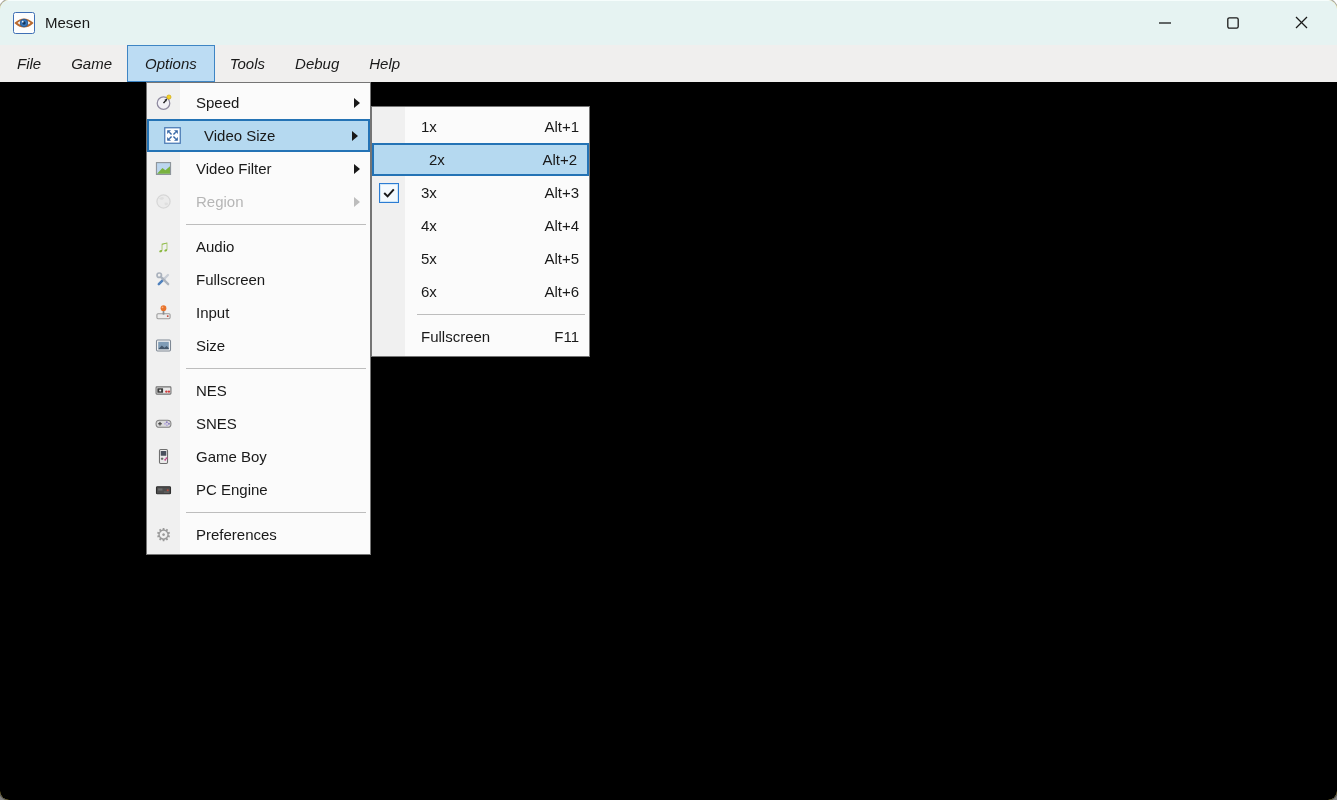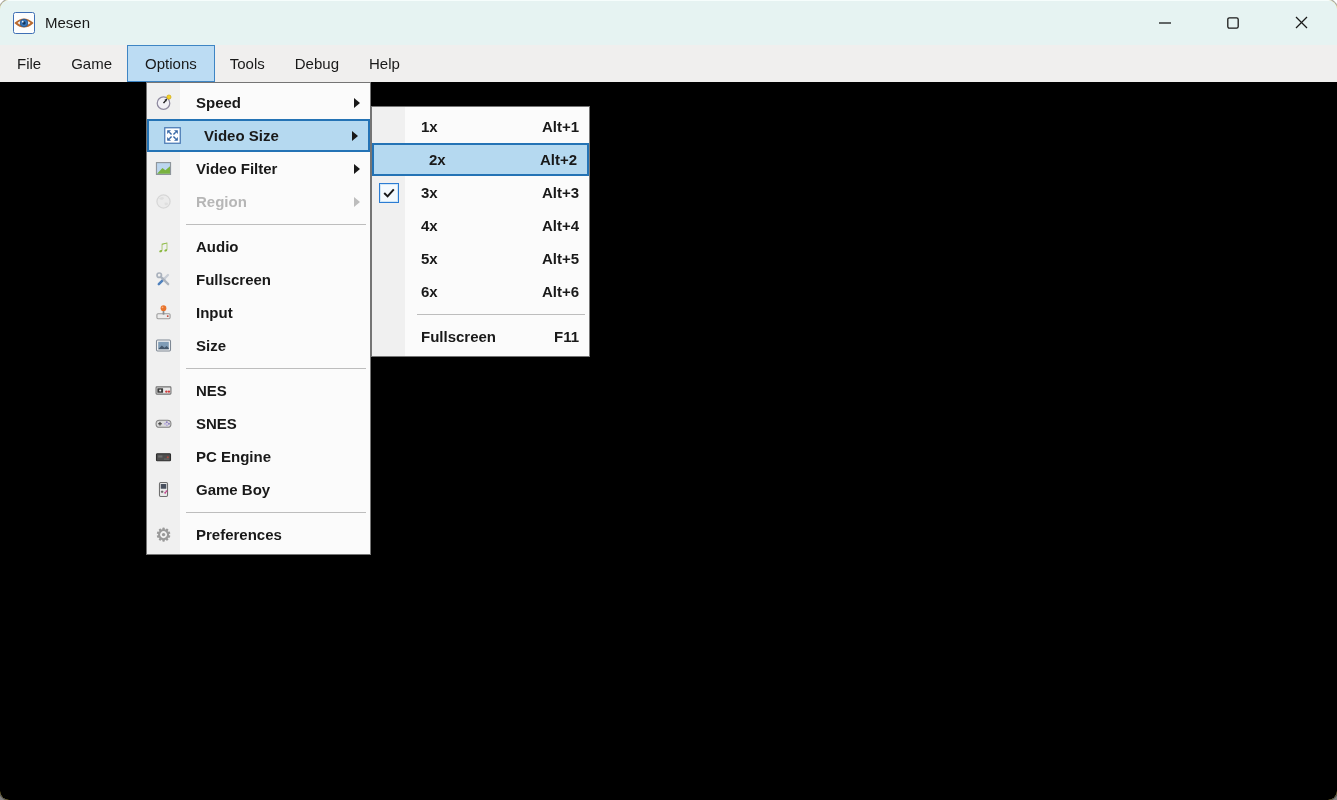--- a/index.html
+++ b/index.html
@@ -21,38 +21,38 @@
     display:flex; align-items:center; padding-left:13px;
     box-shadow:inset 0 1px 0 #f6fdfc;
   }
   .app-icon { width:22px; height:22px; flex:0 0 22px; }
   .title { font-size:15px; color:#191919; margin-left:10px; }
   .win-controls { position:absolute; right:2px; top:0; height:100%; display:flex; }
   .win-btn { width:68px; height:100%; display:flex; align-items:center; justify-content:center; cursor:default; }
   
   .menubar {
     height:37px; background:#f0efee; display:flex; align-items:stretch;
-    padding-left:2px; font-size:15px; color:#191919;
+    padding-left:2px; font-size:15px; color:#191919;font-style:italic;
   }
   .menubar-item { padding:0 15px; display:flex; align-items:center; }
   .menubar-item.open {
     background:#bcdcf3; border:1px solid #3e85c4; padding:0 17px;
   }
   
   .screen { position:absolute; left:0; right:0; top:82px; bottom:0; background:#000; }
   
   .menu-panel {
     position:absolute; background:#fbfbfb; border:1px solid #757575;
     font-size:15px; color:#191919; padding:3px 0;
   }
   .dropdown { left:146px; top:82px; width:225px; }
   .submenu  { left:371px; top:106px; width:219px; }
   .gutter { position:absolute; left:0; top:0; bottom:0; width:33px; background:#f0f0f0; }
   .menu-row {
-    position:relative; height:33px; display:flex; align-items:center;font-weight:bold;
+    position:relative; height:33px; display:flex; align-items:center;
   }
   .menu-row .ico { flex:0 0 33px; width:33px; display:flex; align-items:center; justify-content:center; }
   .menu-row .lbl { margin-left:16px; white-space:nowrap; }
   .menu-row .arrow {
     position:absolute; right:10px; width:0; height:0;
     border-left:6px solid #191919; border-top:5px solid transparent; border-bottom:5px solid transparent;
   }
   .menu-row.highlighted { background:#b5d9f0; border:2px solid #2473b5;padding-left:8px; }
   .menu-row.highlighted .ico { flex:0 0 31px; width:31px; }
   .menu-row.disabled { color:#b6b6b6; }
@@ -257,43 +257,43 @@
           <circle cx="9.4" cy="8.3" r="0.95" fill="#b9aede"></circle>
           <circle cx="11.2" cy="9.6" r="0.95" fill="#b9aede"></circle>
         </svg>
       </span>
       <span class="lbl">SNES</span>
     </div>
 
     <div class="menu-row">
       <span class="ico">
         <svg width="17" height="17" viewBox="0 0 16 16">
-          <rect x="1.4" y="5.4" width="13.2" height="6.6" rx="0.8" fill="#4e4e4e" stroke="#2e2e2e" stroke-width="1"></rect>
-          <rect x="3" y="7" width="4" height="2" fill="#6d6d6d"></rect>
-          <circle cx="12" cy="8.7" r="1" fill="#b44a3c"></circle>
-          <rect x="8.4" y="10" width="4.8" height="0.9" fill="#6d6d6d"></rect>
-        </svg>
-      </span>
-      <span class="lbl">PC Engine</span>
-    </div>
-
-    <div class="menu-row">
-      <span class="ico">
-        <svg width="17" height="17" viewBox="0 0 16 16">
           <rect x="4.2" y="1.4" width="7.6" height="13.2" rx="1.2" fill="#e9e9e9" stroke="#6f6f6f" stroke-width="1"></rect>
           <rect x="5.4" y="2.8" width="5.2" height="4.6" rx="0.4" fill="#49505e"></rect>
           <rect x="5.5" y="9.7" width="2.4" height="0.9" fill="#555"></rect>
           <rect x="6.2" y="9" width="0.9" height="2.3" fill="#555"></rect>
           <circle cx="9.6" cy="11" r="0.9" fill="#c2498f"></circle>
           <circle cx="10.8" cy="9.7" r="0.9" fill="#c2498f"></circle>
         </svg>
       </span>
       <span class="lbl">Game Boy</span>
     </div>
 
+    <div class="menu-row">
+      <span class="ico">
+        <svg width="17" height="17" viewBox="0 0 16 16">
+          <rect x="1.4" y="5.4" width="13.2" height="6.6" rx="0.8" fill="#4e4e4e" stroke="#2e2e2e" stroke-width="1"></rect>
+          <rect x="3" y="7" width="4" height="2" fill="#6d6d6d"></rect>
+          <circle cx="12" cy="8.7" r="1" fill="#b44a3c"></circle>
+          <rect x="8.4" y="10" width="4.8" height="0.9" fill="#6d6d6d"></rect>
+        </svg>
+      </span>
+      <span class="lbl">PC Engine</span>
+    </div>
+
     <div class="menu-sep">
         <span class="line"></span>
       </div>
 
     <div class="menu-row">
       <span class="ico">
           <span class="glyph-gray">⚙</span>
         </span>
       <span class="lbl">Preferences</span>
     </div>

